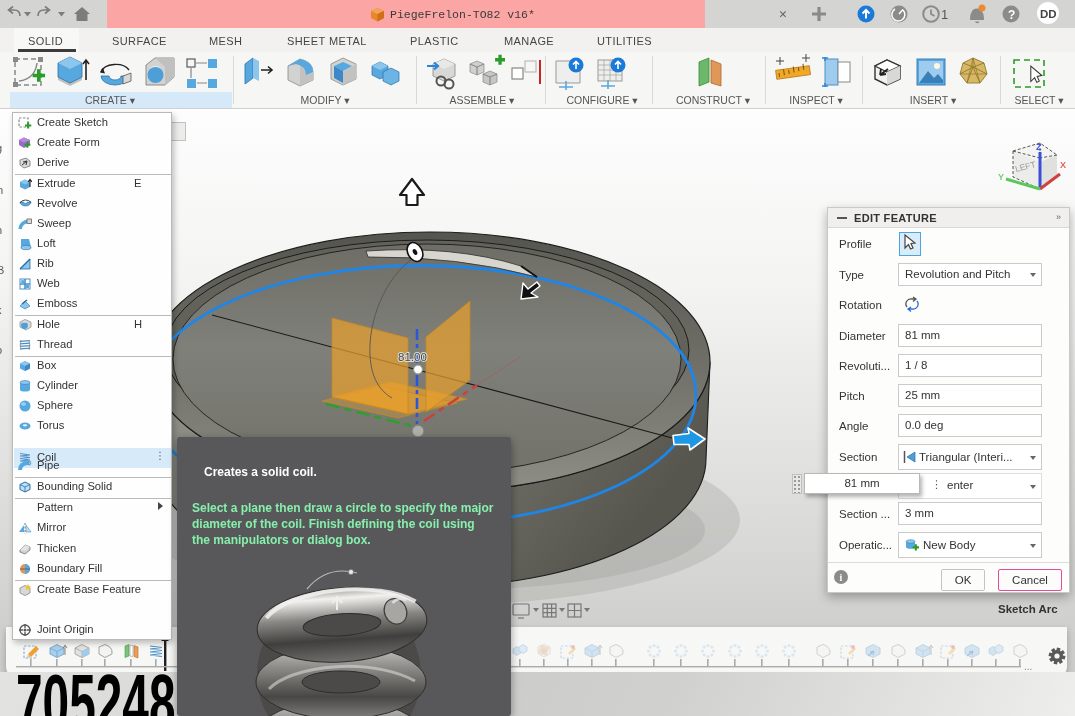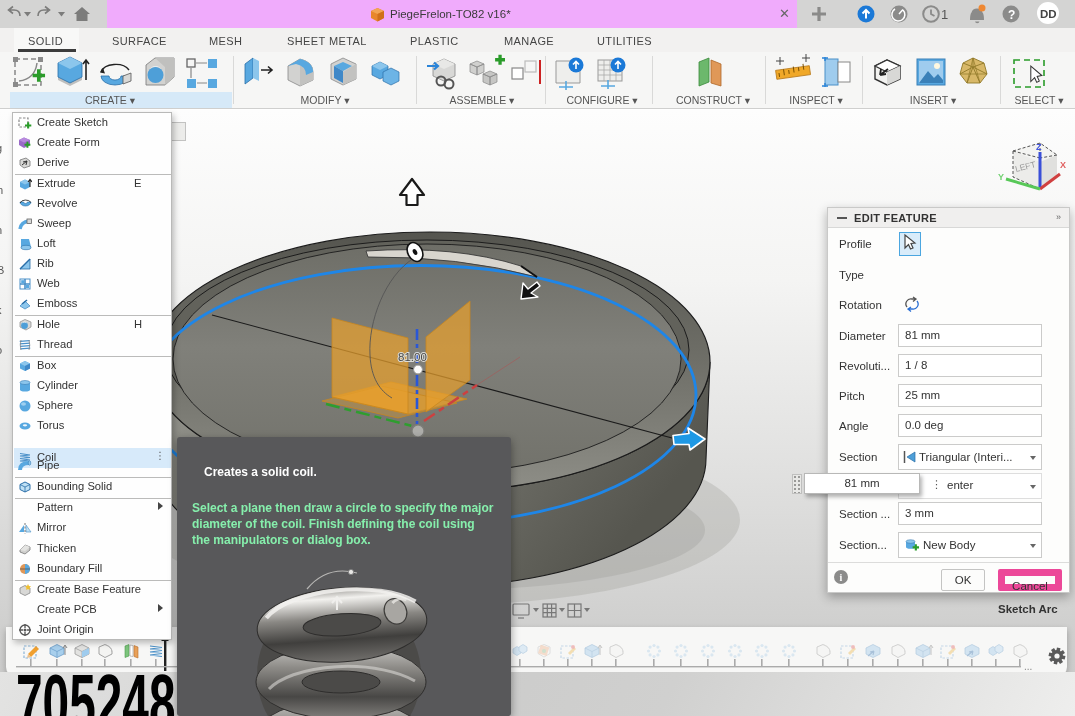--- a/index.html
+++ b/index.html
@@ -1,21 +1,21 @@
 <!DOCTYPE html>
 <html><head>
 <meta charset="utf-8">
 <style>
 *{margin:0;padding:0;box-sizing:border-box;}
 html,body{width:1075px;height:716px;overflow:hidden;}
 body{font-family:"Liberation Sans",sans-serif;position:relative;background:#fff;}
 .abs{position:absolute;}
 
 #titlebar{left:0;top:0;width:1075px;height:28px;background:#d4d4d3;}
-#doctab{left:107px;top:0;width:690px;height:28px;background:#f0abfc;}
+#doctab{left:107px;top:0;width:598px;height:28px;background:#fca5a5;font-family:Liberation Mono, monospace;}
 #doctab .ttl{position:absolute;left:283px;top:8px;font-size:11.5px;color:#3b3b3b;}
 #doctab .x{position:absolute;left:672px;top:6px;font-size:13px;color:#666;}
 
 #tabrow{left:0;top:28px;width:1075px;height:24px;background:#f2f1f0;}
 #tabrow .t{position:absolute;top:7px;font-size:11px;color:#454545;letter-spacing:.4px;}
 #tabrow .sold{left:14px;top:0;width:65px;height:24px;background:#f8f8f7;}
 #tabrow .ul{left:18px;top:21px;width:58px;height:3px;background:#3c3c3c;}
 
 #ribbon{left:0;top:52px;width:1075px;height:57px;background:#f6f6f5;border-bottom:1px solid #cfcfce;}
 #ribbon .lbl{position:absolute;top:42px;height:15px;font-size:10.5px;color:#555;text-align:center;}
@@ -40,21 +40,21 @@
 #tooltip .h{position:absolute;left:15px;top:28px;font-size:12px;font-weight:bold;color:#fff;margin-left:12px;}
 #tooltip .p{position:absolute;left:15px;top:63px;font-size:12px;font-weight:bold;color:#86efac;line-height:16px;width:312px;}
 
 #panel{left:827px;top:207px;width:243px;height:386px;background:#fdfdfc;border:1px solid #c9c9c8;box-shadow:0 4px 10px rgba(0,0,0,.3);}
 #panel .hdr{position:absolute;left:0;top:0;width:241px;height:20px;background:#f0efee;border-bottom:1px solid #d8d8d7;}
 #panel .hdr .ht{position:absolute;left:26px;top:4px;font-size:11px;font-weight:bold;color:#333;letter-spacing:.3px;}
 .plabel{position:absolute;left:11px;font-size:11.5px;color:#333;}
 .pfield{position:absolute;left:70px;width:144px;height:23px;background:#fff;border:1px solid #cbcbca;font-size:11.5px;color:#333;line-height:21px;padding-left:6px;}
 .pcaret{position:absolute;width:0;height:0;border-top:4px solid #666;border-left:3.5px solid transparent;border-right:3.5px solid transparent;}
 #okbtn{position:absolute;left:113px;top:361px;width:44px;height:22px;background:#fcfcfb;border:1px solid #c4c4c3;border-radius:2px;font-size:11.5px;color:#333;text-align:center;line-height:20px;}
-#cancelbtn{position:absolute;left:170px;top:361px;width:64px;height:22px;background:#fcfcfb;border:7px solid #ec4899;border-radius:2px;font-size:11.5px;color:#333;text-align:center;line-height:20px;}
+#cancelbtn{position:absolute;left:170px;top:361px;width:64px;height:22px;background:#fcfcfb;border:1px solid #ec4899;border-radius:2px;font-size:11.5px;color:#333;text-align:center;line-height:20px;}
 #sketcharc{left:998px;top:603px;font-size:11.5px;font-weight:bold;color:#333;}
 #floatrow{left:792px;top:473px;width:128px;height:21px;}
 </style>
 </head>
 <body>
 <div class="abs" id="viewport">
 <svg id="vpsvg" width="1075" height="606" viewBox="0 110 1075 606">
 <defs>
 <linearGradient id="wallg" x1="0" y1="0" x2="1" y2="0.35">
   <stop offset="0" stop-color="#94948d"></stop>
@@ -743,24 +743,20 @@
       <span class="mt">Boundary Fill</span>
     </div>
 <div class="msep" style="top:466.5px;"></div>
 <div class="mi" style="top:467px;">
       <svg class="ic" viewBox="0 0 14 14">
         <path d="M2,5 L7,2.5 L12,5 L12,10 L7,12.5 L2,10 Z" fill="#d8d8d6" stroke="#888" stroke-width="0.8"></path>
         <path d="M10,1 l1,2 2,0.3 -1.5,1.5 0.4,2.2 -1.9,-1 -1.9,1 0.4,-2.2 -1.5,-1.5 2,-0.3 z" fill="#f0c030"></path>
       </svg>
       <span class="mt">Create Base Feature</span>
     </div>
-<div class="mi" style="top:487px;">
-      <span class="mt">Create PCB</span>
-      <span class="sub"></span>
-    </div>
 <div class="mi" style="top:507px;">
       <svg class="ic" viewBox="0 0 14 14">
         <circle cx="7" cy="7" r="5" fill="none" stroke="#555" stroke-width="1.3"></circle>
         <path d="M7,1 V5 M7,9 V13 M1,7 H5 M9,7 H13" stroke="#555" stroke-width="1.3"></path>
         <circle cx="7" cy="7" r="1.5" fill="#555"></circle>
       </svg>
       <span class="mt">Joint Origin</span>
     </div>
 </div>
 <div class="abs" id="tooltip">
@@ -807,20 +803,21 @@
       </svg>
     <span style="position:absolute;left:228px;top:4px;font-size:9px;color:#666;">»</span>
   </div>
   <span class="plabel" style="top:30px;">Profile</span>
   <div style="position:absolute;left:71px;top:24px;width:22px;height:24px;background:#d9ecfa;border:1.5px solid #4ba6e0;">
     <svg width="19" height="21">
         <path d="M5,3 L5,16 L8.5,12.5 L10.5,17 L13,16 L11,11.5 L15,11 Z" fill="#fff" stroke="#444" stroke-width="1.2" transform="translate(0,-1)"></path>
       </svg>
   </div>
   <span class="plabel" style="top:61px;">Type</span>
+  <div class="pfield" style="top:55px;">Revolution and Pitch<span class="pcaret" style="left:131px;top:9px;"></span></div>
   <span class="plabel" style="top:91px;">Rotation</span>
   <svg style="position:absolute;left:76px;top:88px" width="16" height="16">
     <path d="M 3,11 A 5,5 0 0 1 8,3 L 11,3 M 9,1 L 12,3 L 9,5.5" fill="none" stroke="#555" stroke-width="1.3"></path>
     <path d="M 13,5 A 5,5 0 0 1 8,13 L 5,13 M 7,11 L 4,13 L 7,15.5" fill="none" stroke="#2a6fd4" stroke-width="1.3"></path>
   </svg>
   <span class="plabel" style="top:122px;">Diameter</span>
   <div class="pfield" style="top:116px;">81 mm</div>
   <span class="plabel" style="top:152px;">Revoluti...</span>
   <div class="pfield" style="top:146px;">1 / 8</div>
   <span class="plabel" style="top:182px;">Pitch</span>
@@ -834,21 +831,21 @@
         <path d="M12,2 L4,7 L12,12 Z" fill="#4e9fd8" stroke="#2a6ea8" stroke-width="0.7"></path>
       </svg>
   </div>
   <div class="pfield" style="top:265px;height:26px;border-color:#dedede;">
       <span style="position:absolute;left:48px;top:1px;">enter</span>
       <span class="pcaret" style="left:131px;top:11px;"></span>
     </div>
   <span style="position:absolute;left:103px;top:270px;color:#555;font-size:11px;">⋮</span>
   <span class="plabel" style="top:300px;">Section ...</span>
   <div class="pfield" style="top:294px;">3 mm</div>
-  <span class="plabel" style="top:331px;">Section...</span>
+  <span class="plabel" style="top:331px;">Operatic...</span>
   <div class="pfield" style="top:324px;height:26px;line-height:24px;padding-left:24px;">New Body<span class="pcaret" style="left:131px;top:11px;"></span>
     <svg style="position:absolute;left:5px;top:5px" width="16" height="16">
       <path d="M2,3.5 L2,9 A4.5,1.8 0 0 0 11,9 L11,3.5 Z" fill="#58a8e0"></path>
         <ellipse cx="6.5" cy="3.5" rx="4.5" ry="1.8" fill="#8cc6ec" stroke="#2a6ea8" stroke-width="0.5"></ellipse>
       <path d="M9,11 h2.5 v-2.5 h2.5 v2.5 h2.5 v2.5 h-2.5 v2.5 h-2.5 v-2.5 h-2.5 z" fill="#2a9c2a" transform="translate(1,-1) scale(0.85)"></path>
     </svg>
   </div>
   <div style="position:absolute;left:0;top:354px;width:241px;height:1px;background:#dcdcdb;"></div>
   <svg style="position:absolute;left:5px;top:361px" width="16" height="16">
       <circle cx="8" cy="8" r="7" fill="#8b8b8a"></circle>

